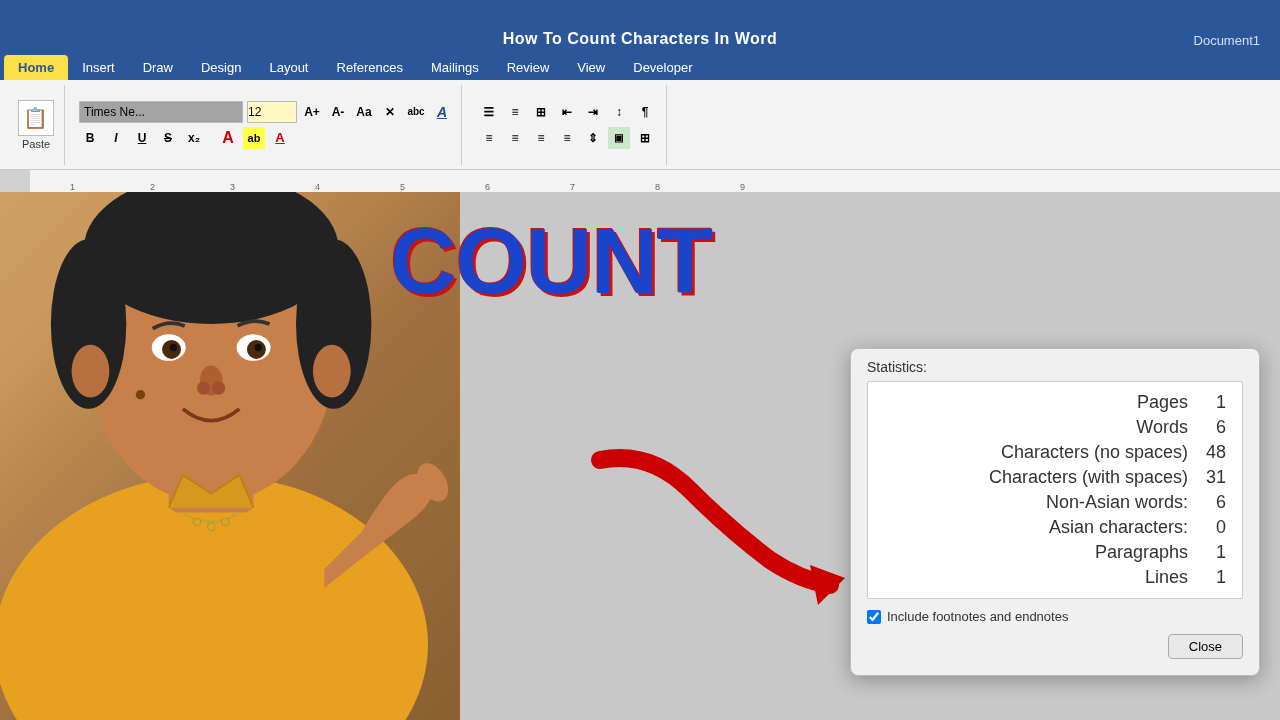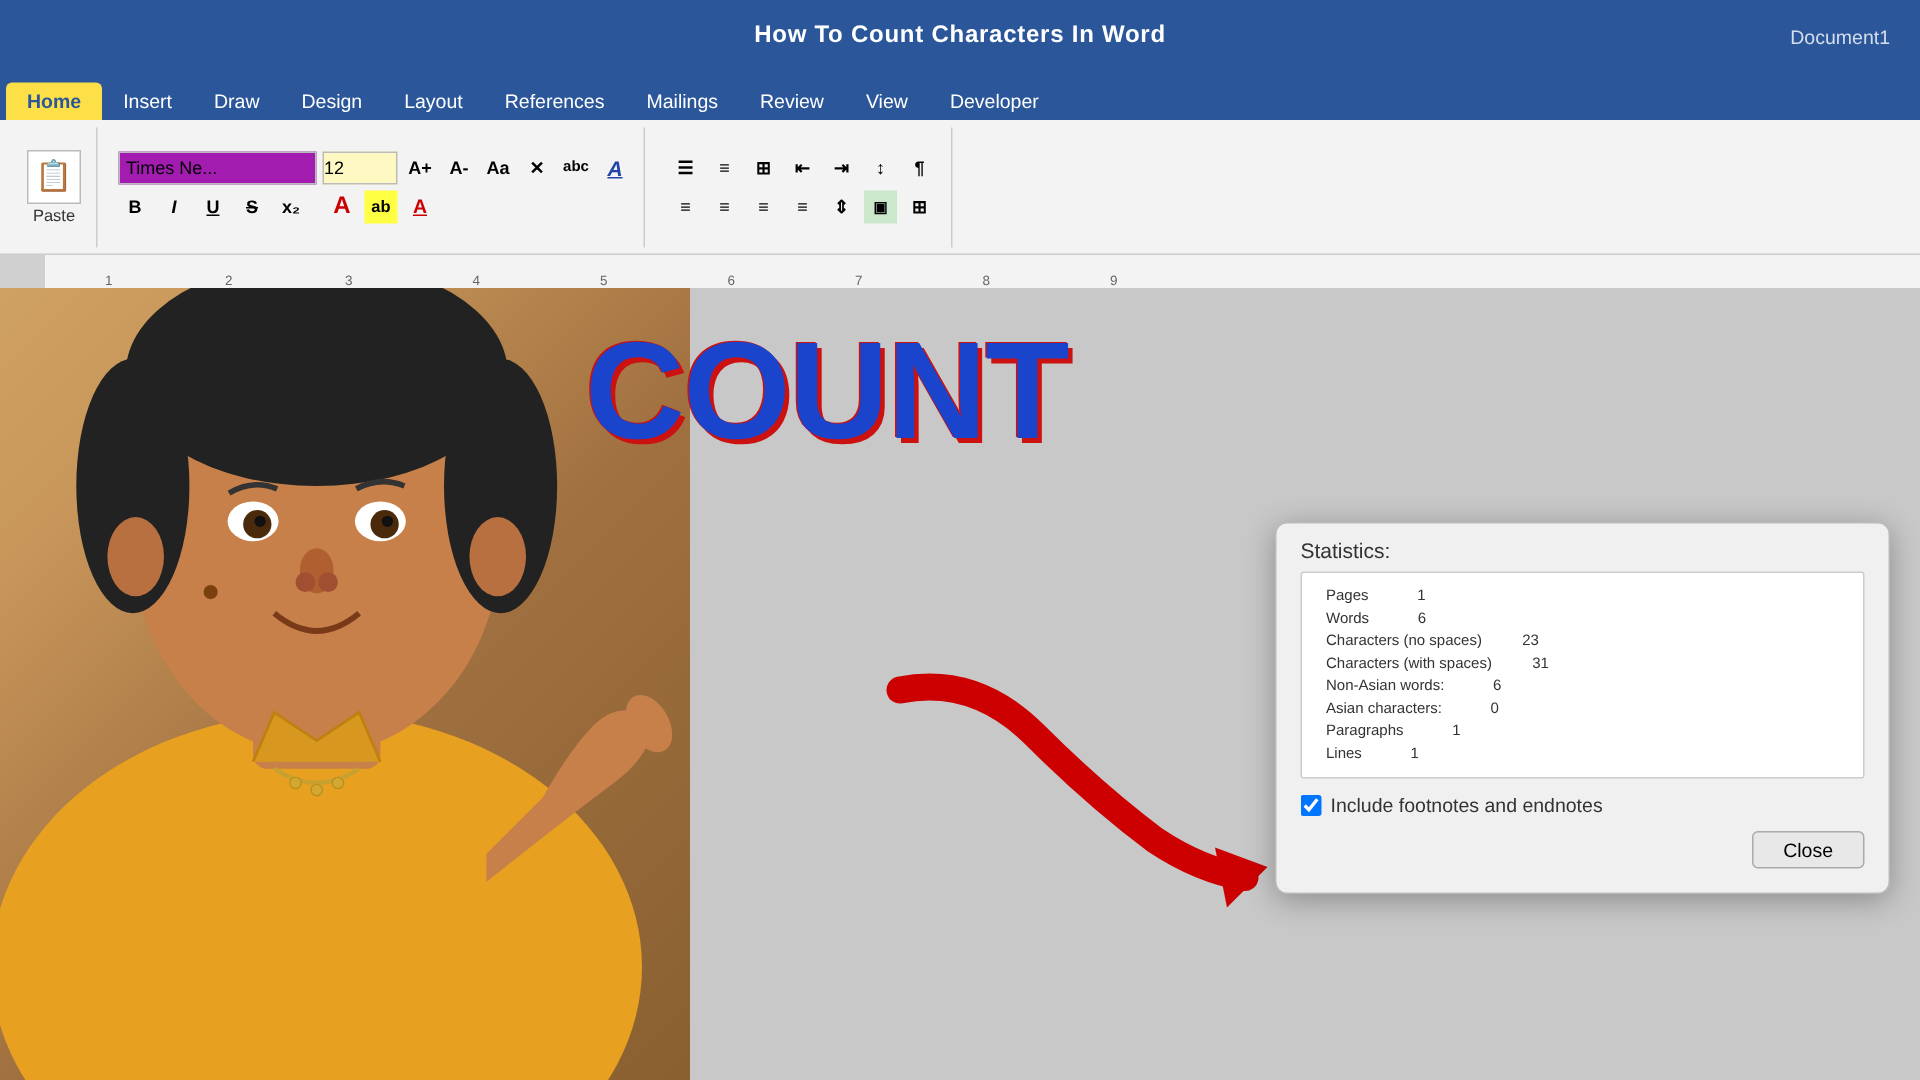--- a/index.html
+++ b/index.html
@@ -14,21 +14,21 @@
 
     
     #title-bar {
       position: absolute;
       top: 0;
       left: 0;
       width: 1280px;
       height: 48px;
       background: #2b579a;
       display: flex;
-      align-items: center;
+      align-items: flex-end;
       justify-content: center;
       z-index: 10;
     }
     #title-bar .title-text {
       color: white;
       font-size: 16px;
       font-weight: 600;
       letter-spacing: 0.5px;
     }
     #title-bar .doc-label {
@@ -121,26 +121,26 @@
       padding: 0 8px;
       height: 80px;
       justify-content: center;
     }
     .font-row {
       display: flex;
       align-items: center;
       gap: 4px;
     }
     .font-select {
-      width: 132px;
+      width: 164px;
       height: 22px;
       font-size: 12px;
       border: 1px solid #bbb;
       padding: 0 4px;
-      background: #a21caf;
+      background: #a3a3a3;
     }
     .size-select {
       width: 50px;
       height: 22px;
       font-size: 12px;
       border: 1px solid #bbb;
       background: #fef9c3;
     }
     .btn-sm {
       width: 22px;
@@ -285,24 +285,24 @@
     }
     #word-count-dialog .stats-box {
       margin: 0 16px;
       background: white;
       border: 1px solid #ccc;
       border-radius: 2px;
       padding: 8px 16px;
     }
     .stat-row {
       display: flex;
-      justify-content: flex-start;
+      justify-content: flex-end;
       align-items: center;
       padding: 2px 0;
-      font-size: 10px;
+      font-size: 18px;
       color: #333;
       gap: 8px;
     }
     .stat-label {
       text-align: right;
       color: #333;
     }
     .stat-value {
       min-width: 30px;
       text-align: right;
@@ -505,21 +505,21 @@
     <div class="stat-row">
       <span class="stat-label">Pages</span>
       <span class="stat-value">1</span>
     </div>
     <div class="stat-row">
       <span class="stat-label">Words</span>
       <span class="stat-value">6</span>
     </div>
     <div class="stat-row">
       <span class="stat-label">Characters (no spaces)</span>
-      <span class="stat-value">23</span>
+      <span class="stat-value">48</span>
     </div>
     <div class="stat-row">
       <span class="stat-label">Characters (with spaces)</span>
       <span class="stat-value">31</span>
     </div>
     <div class="stat-row">
       <span class="stat-label">Non-Asian words:</span>
       <span class="stat-value">6</span>
     </div>
     <div class="stat-row">

